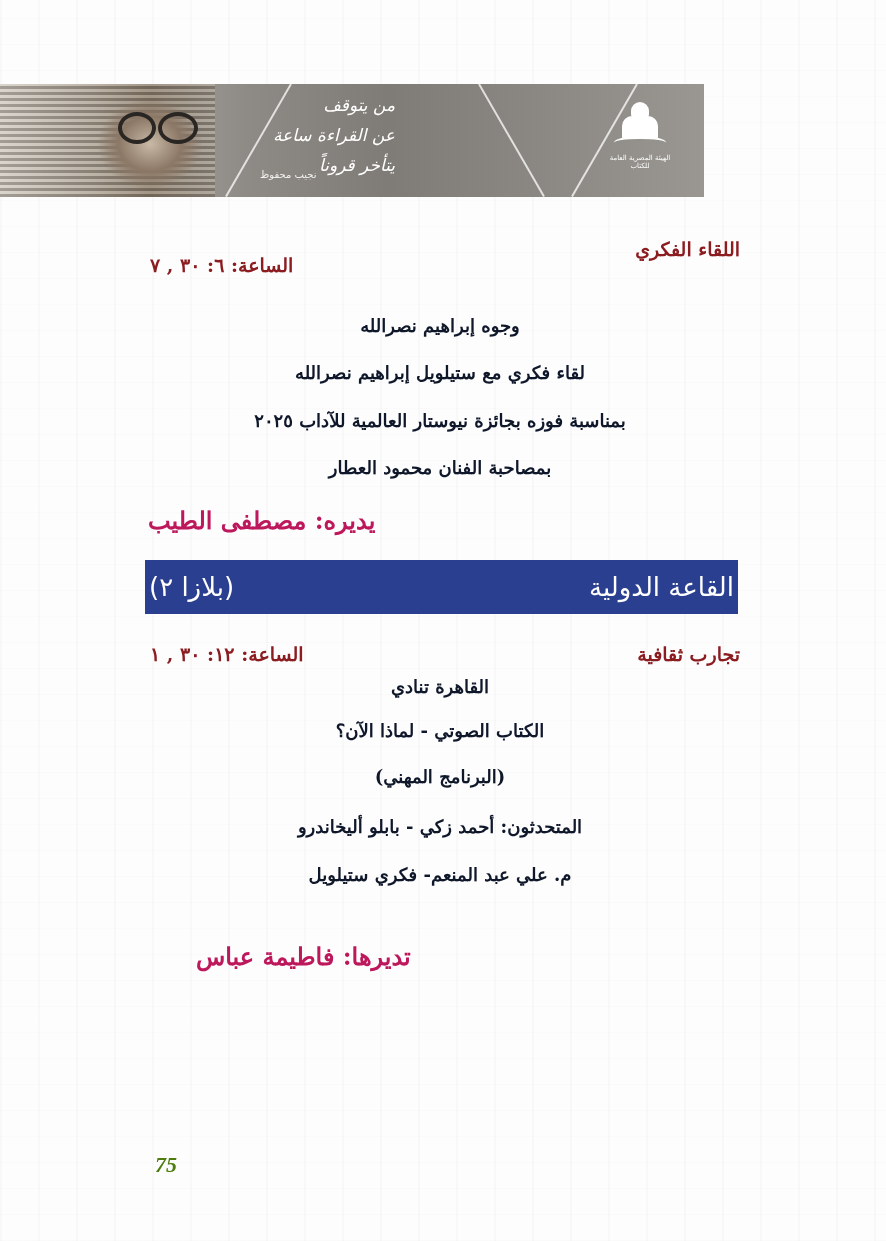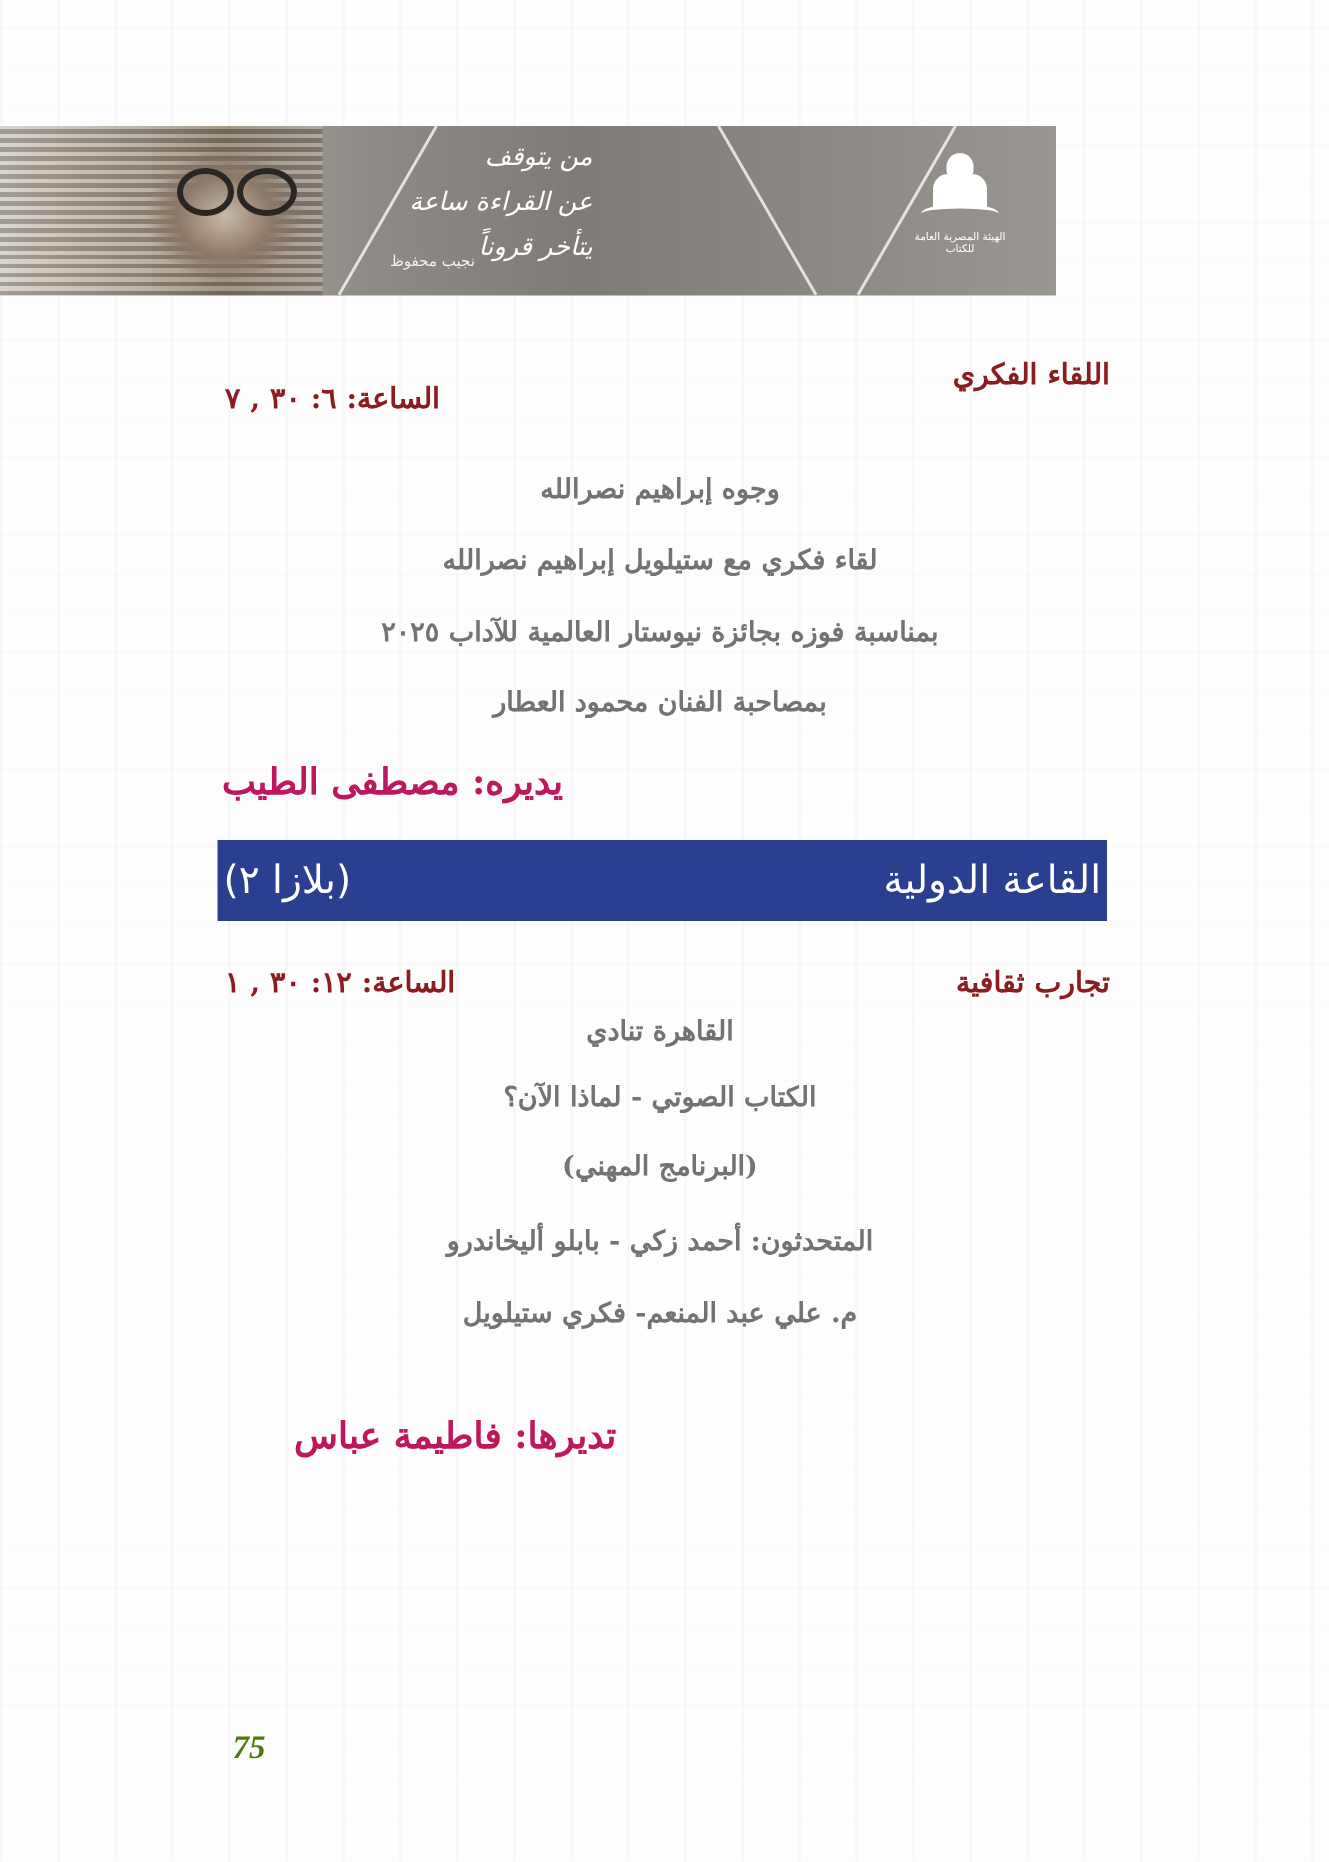--- a/index.html
+++ b/index.html
@@ -46,21 +46,21 @@
   .tm-logo { position:absolute; left:723px; top:14px; width:60px; height:90px; }
   .tm-text { color:#1f1f1f; font-size:13px; font-weight:bold; font-family:"DejaVu Sans", sans-serif; text-align:center; direction:rtl; margin-top:2px; }
   .moon { position:absolute; left:4px; top:2px; width:8px; height:8px; border-radius:50%; box-shadow:2px -1px 0 0 #fff; }
 
   .maroon { color:#8b1c20; }
   .row { position:absolute; direction:rtl; }
   .hdr-title { font-size:19px; font-weight:bold; }
   .hdr-time { font-size:19px; font-weight:bold; }
   .center-line {
     position:absolute; left:140px; width:600px; text-align:center; direction:rtl;
-    font-size:18px; font-weight:bold; color:#737373;
+    font-size:18px; font-weight:bold; color:#0f172a;
   }
   .moderator { position:absolute; direction:rtl; font-size:24px; font-weight:bold; color:#be185d; }
   .hall-band {
     position:absolute; left:145px; top:560px; width:593px; height:54px;
     background:#2b3f90; color:#fff; font-family:"DejaVu Sans", sans-serif;
     direction:rtl; display:flex; align-items:center; justify-content:space-between; box-sizing:border-box; padding:0 4px;
   }
   .hall-band span { font-size:26px; }
   .page-num { position:absolute; left:155px; top:1152px; font-size:22px; font-weight:bold; font-style:italic; color:#4d7c0f; font-family:"Liberation Serif", serif; }
 </style>

